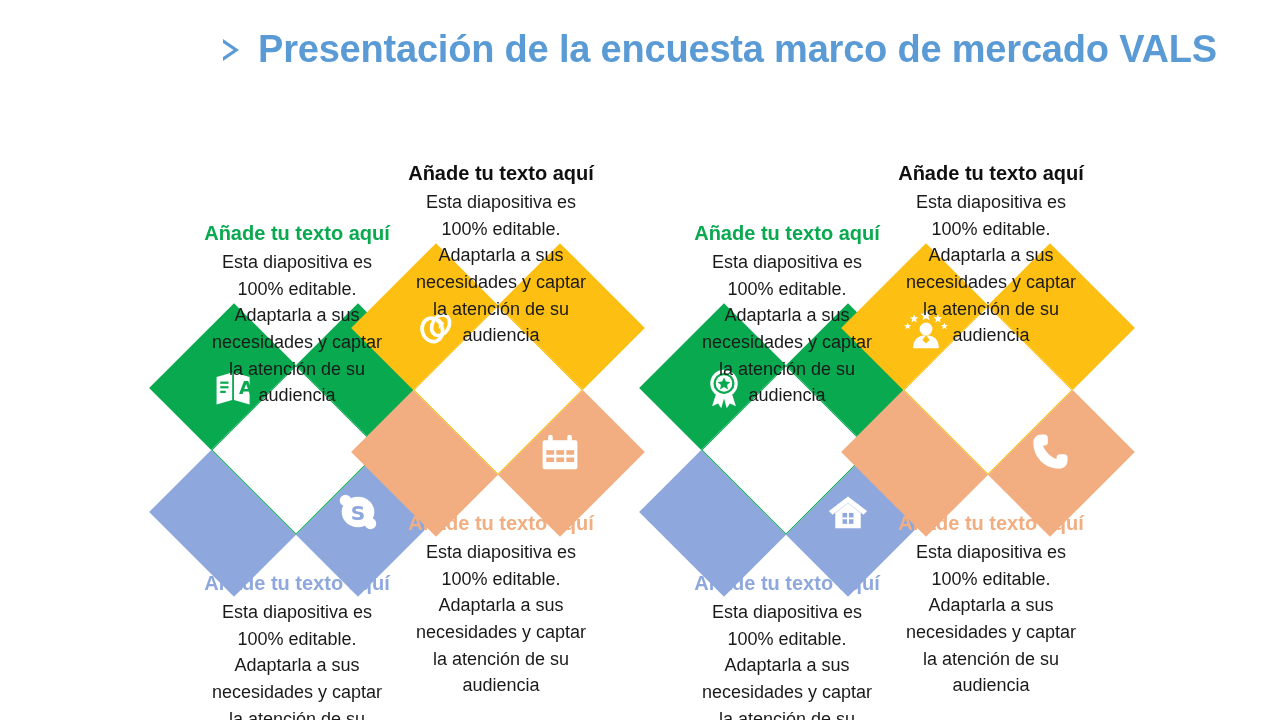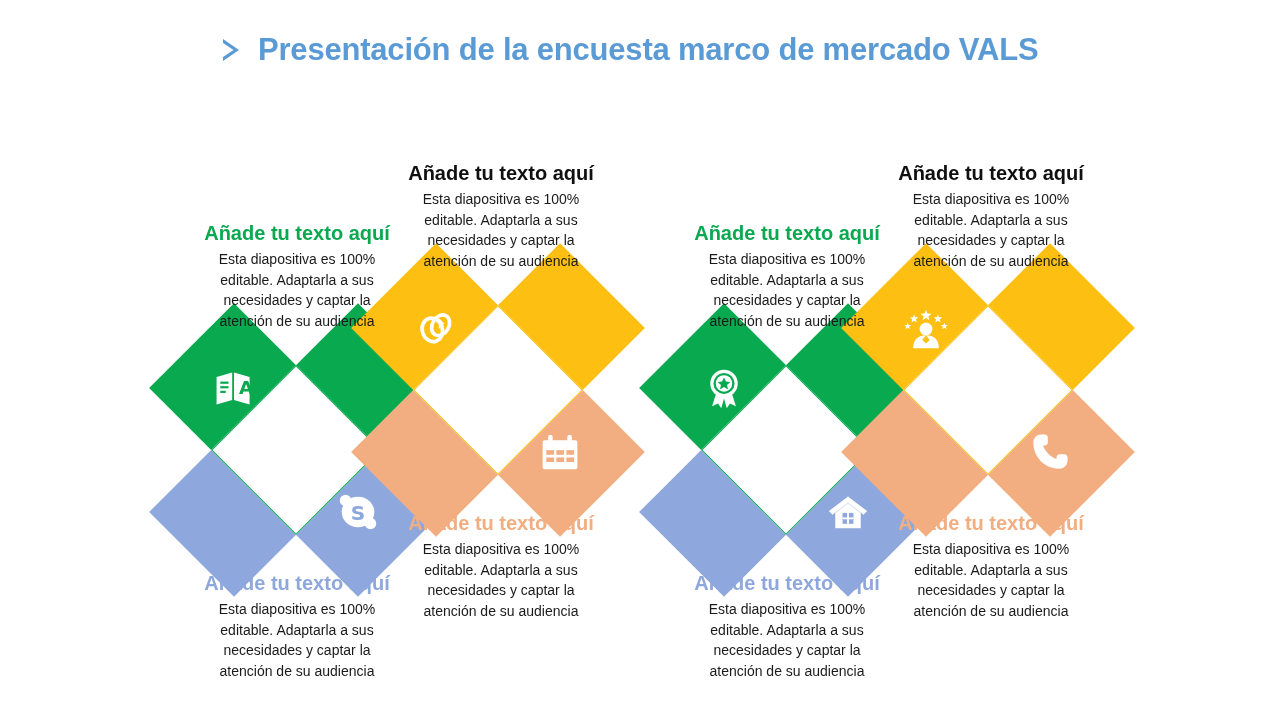--- a/index.html
+++ b/index.html
@@ -15,21 +15,21 @@
 
   
   #title-row{
     position:absolute;left:220px;top:22px;width:900px;height:56px;
     display:flex;align-items:center;gap:16px;
   }
   #title-bullet{
     width:22px;height:26px;flex:0 0 auto;display:block;
   }
   #title-text{
-    font-size:31px;font-weight:bold;color:#5B9BD5;
+    font-size:38px;font-weight:bold;color:#5B9BD5;
     letter-spacing:-0.2px;white-space:nowrap;line-height:1.1;
   }
 
   
   .cluster{position:absolute;width:248px;height:248px;}
   .dia{
     position:absolute;width:124px;height:124px;
     transform:rotate(45deg);
   }
   .dia.tl{left:0;top:0;}
@@ -58,21 +58,21 @@
   }
   .icon-wrap svg{display:block;}
 
   
   .txtblock{position:absolute;width:186px;text-align:center;}
   .txtblock .hd{
     font-size:20px;font-weight:bold;line-height:1.25;margin:0 0 3px 0;
     white-space:nowrap;
   }
   .txtblock .bd{
-    font-size:14px;font-weight:normal;color:#1a1a1a;line-height:1.48;margin:0;
+    font-size:18px;font-weight:normal;color:#1a1a1a;line-height:1.48;margin:0;
   }
   .hd.green{color:#09A950;}
   .hd.blue{color:#8EA8DE;}
   .hd.black{color:#101010;}
   .hd.peach{color:#F2AE81;}
 </style>
 </head>
 <body>
 
 <div id="slide">

